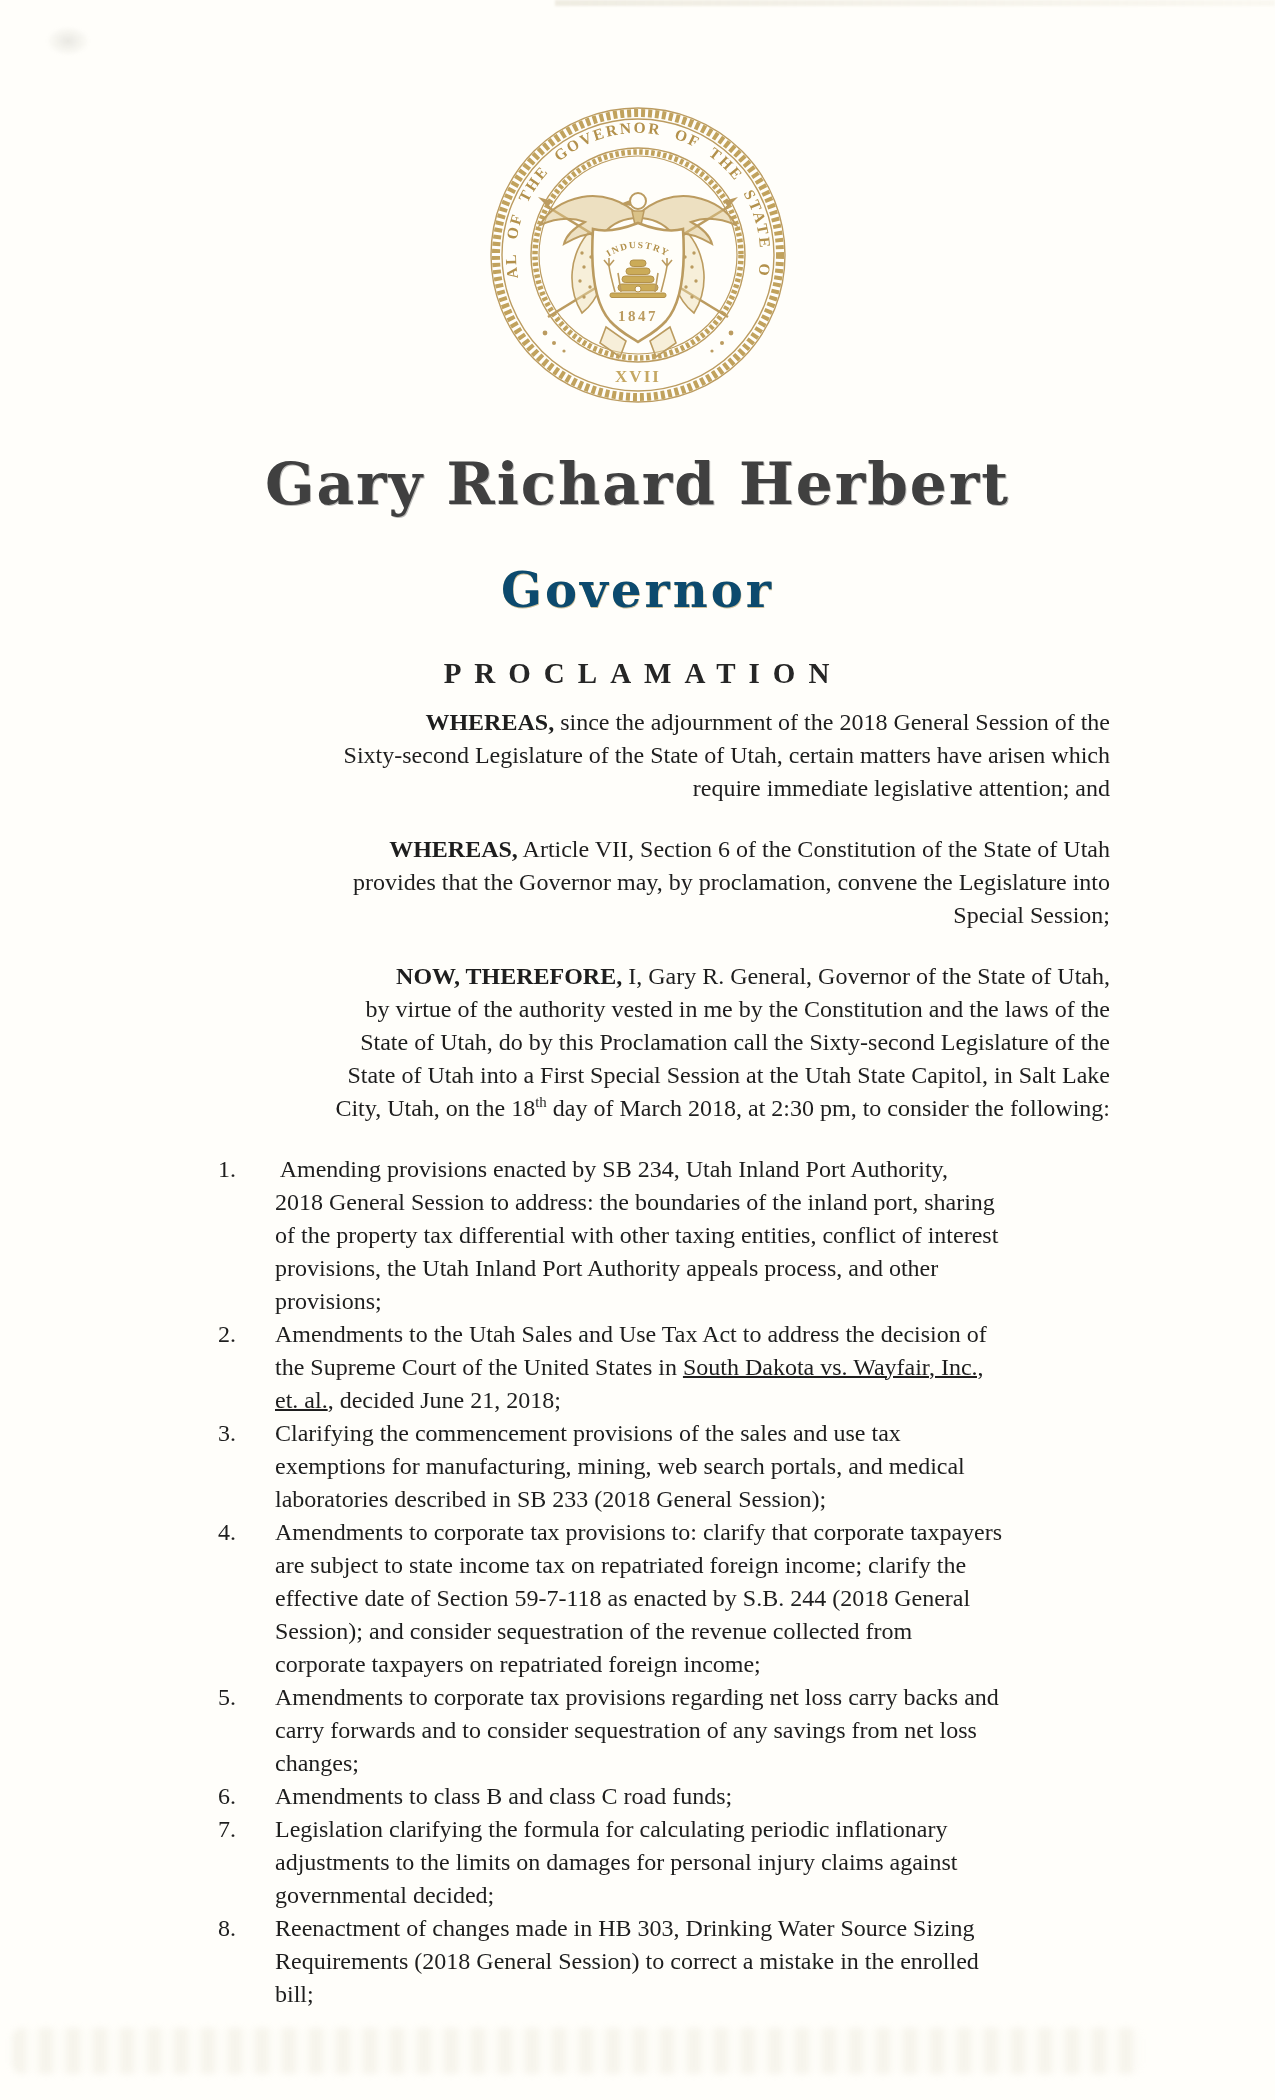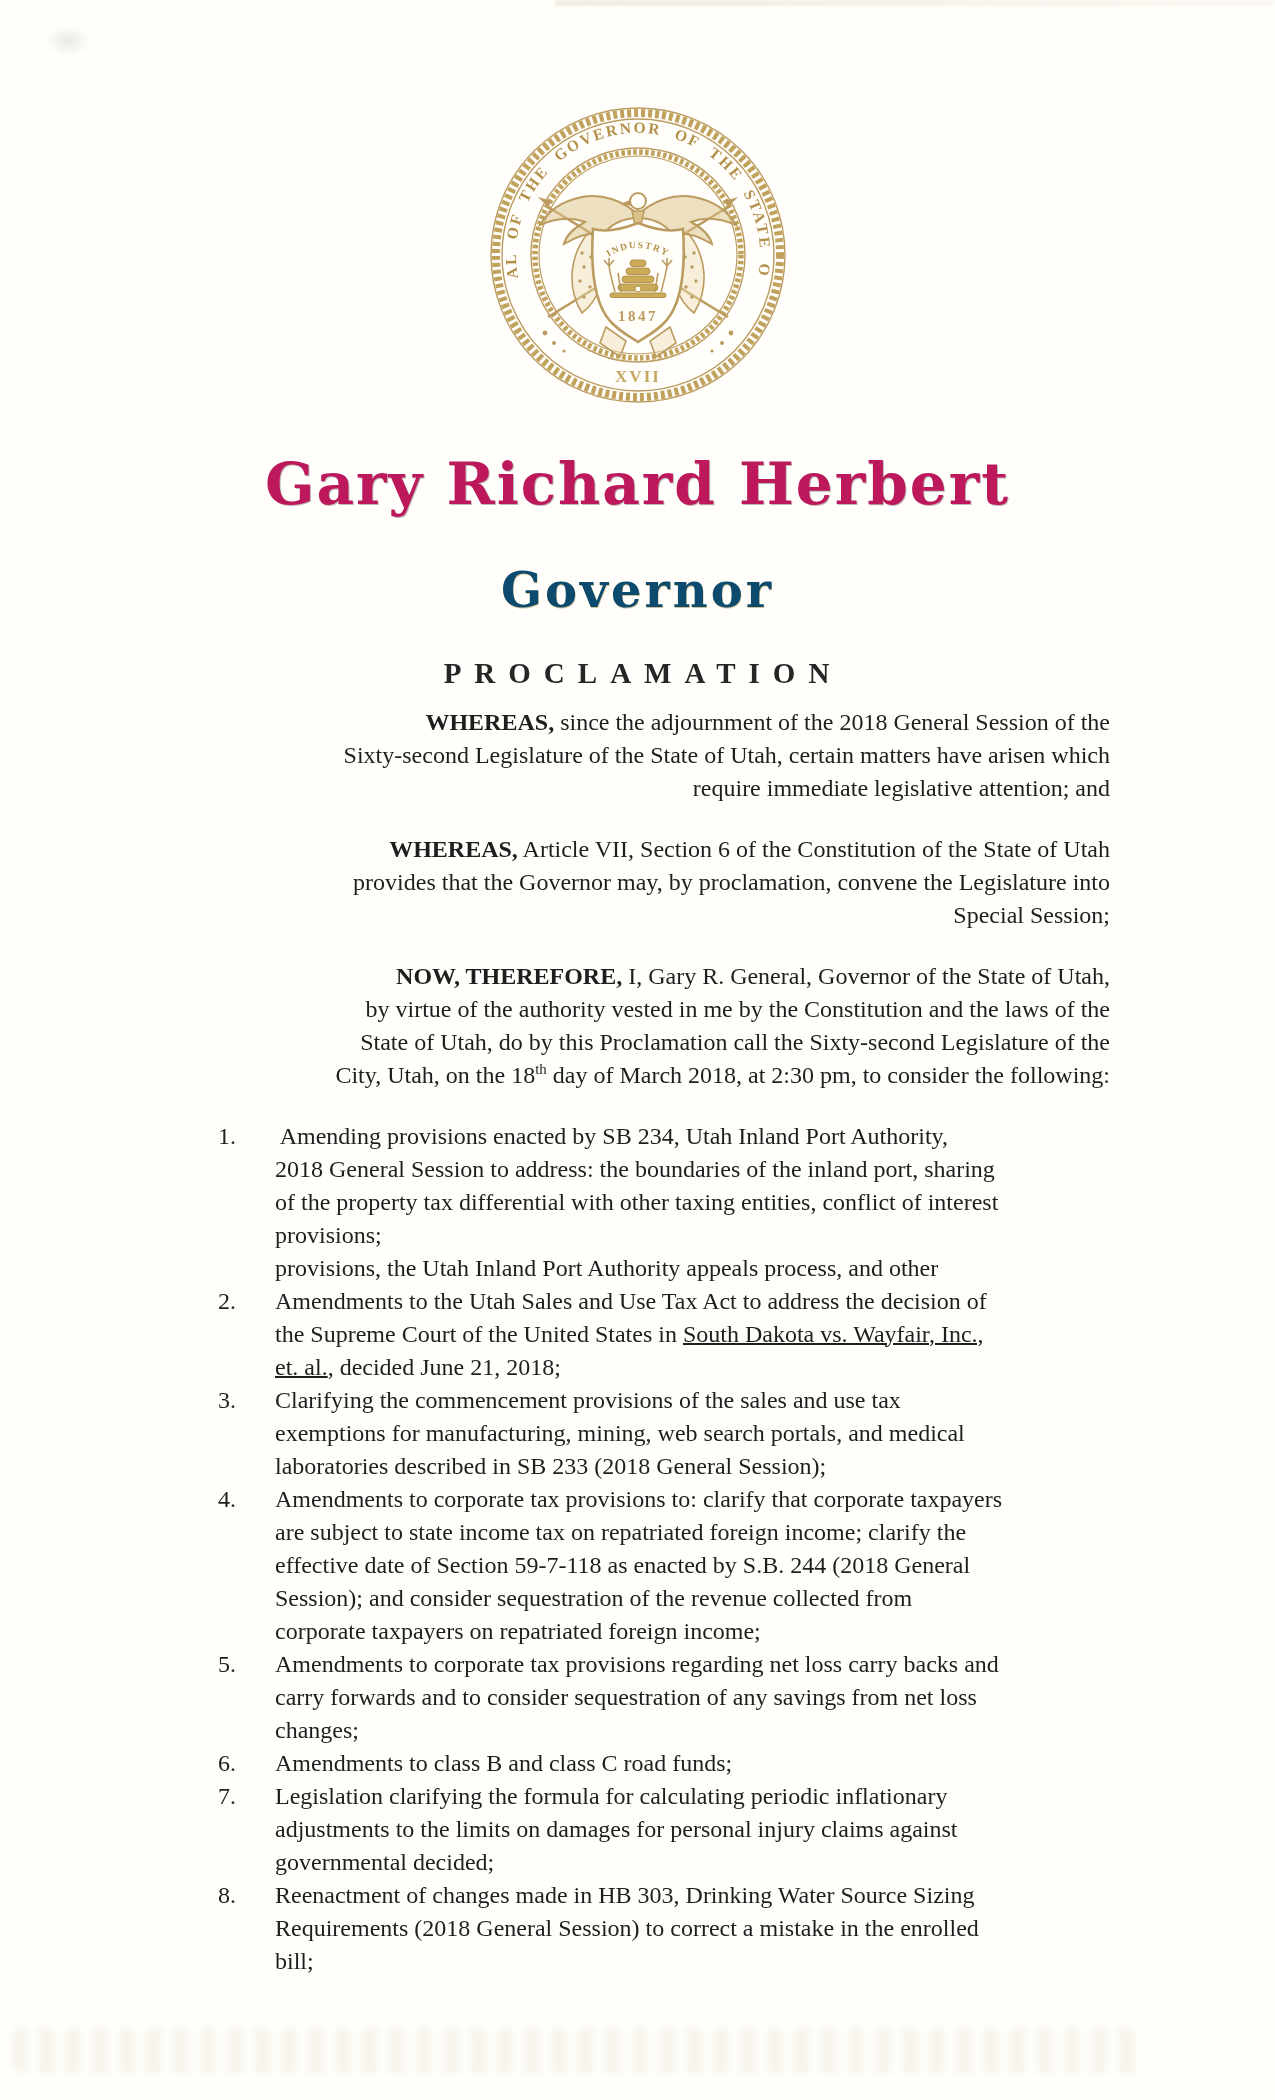--- a/index.html
+++ b/index.html
@@ -30,21 +30,21 @@
       rgba(234,230,212,.10) 14px 27px);
     filter:blur(3px);border-radius:10px;opacity:.55;
   }
   header{text-align:center;}
   .seal{width:300px;height:300px;margin:105px auto 0;}
   .seal svg{display:block;opacity:.96;}
   .name{
     margin-top:44px;
     font-family:"DejaVu Serif","Liberation Serif",serif;
     font-weight:700;font-size:58px;line-height:70px;
-    letter-spacing:2px;color:#be185d;
+    letter-spacing:2px;color:#404040;
     text-shadow:1px 1px 0 rgba(60,60,60,.35);
   }
   .role{
     margin-top:44px;
     font-family:"DejaVu Serif","Liberation Serif",serif;
     font-weight:700;font-size:48px;line-height:54px;
     letter-spacing:3px;color:#0c4a6e;
     text-shadow:.5px .5px 0 rgba(150,120,40,.45), -0.5px -0.5px 0 rgba(255,250,230,.8);
   }
   .heading{
@@ -190,32 +190,33 @@
         </div>
         <div class="para">
           <div class="line first"><span class="b">WHEREAS,</span><span> Article VII, Section 6 of the Constitution of the State of Utah</span></div>
           <div class="line"><span>provides that the Governor may, by proclamation, convene the Legislature into</span></div>
           <div class="line"><span>Special Session;</span></div>
         </div>
         <div class="para">
           <div class="line first"><span class="b">NOW, THEREFORE,</span><span> I, Gary R. General, Governor of the State of Utah,</span></div>
           <div class="line"><span>by virtue of the authority vested in me by the Constitution and the laws of the</span></div>
           <div class="line"><span>State of Utah, do by this Proclamation call the Sixty-second Legislature of the</span></div>
+          <div class="line"><span>State of Utah into a First Special Session at the Utah State Capitol, in Salt Lake</span></div>
           <div class="line"><span>City, Utah, on the 18</span><sup>th</sup><span> day of March 2018, at 2:30 pm, to consider the following:</span></div>
         </div>
       </section>
     <section id="agenda" class="agenda">
         <div class="list-item">
           <div class="li-num">1.</div>
           <div class="li-body">
             <div class="line"><span> Amending provisions enacted by SB 234, Utah Inland Port Authority,</span></div>
             <div class="line"><span>2018 General Session to address: the boundaries of the inland port, sharing</span></div>
             <div class="line"><span>of the property tax differential with other taxing entities, conflict of interest</span></div>
+            <div class="line"><span>provisions, the Utah Inland Port Authority appeals process, and other</span></div>
             <div class="line"><span>provisions;</span></div>
-            <div class="line"><span>provisions, the Utah Inland Port Authority appeals process, and other</span></div>
           </div>
         </div>
         <div class="list-item">
           <div class="li-num">2.</div>
           <div class="li-body">
             <div class="line"><span>Amendments to the Utah Sales and Use Tax Act to address the decision of</span></div>
             <div class="line"><span>the Supreme Court of the United States in </span><span class="u">South Dakota vs. Wayfair, Inc.,</span></div>
             <div class="line"><span class="u">et. al.</span><span>, decided June 21, 2018;</span></div>
           </div>
         </div>

